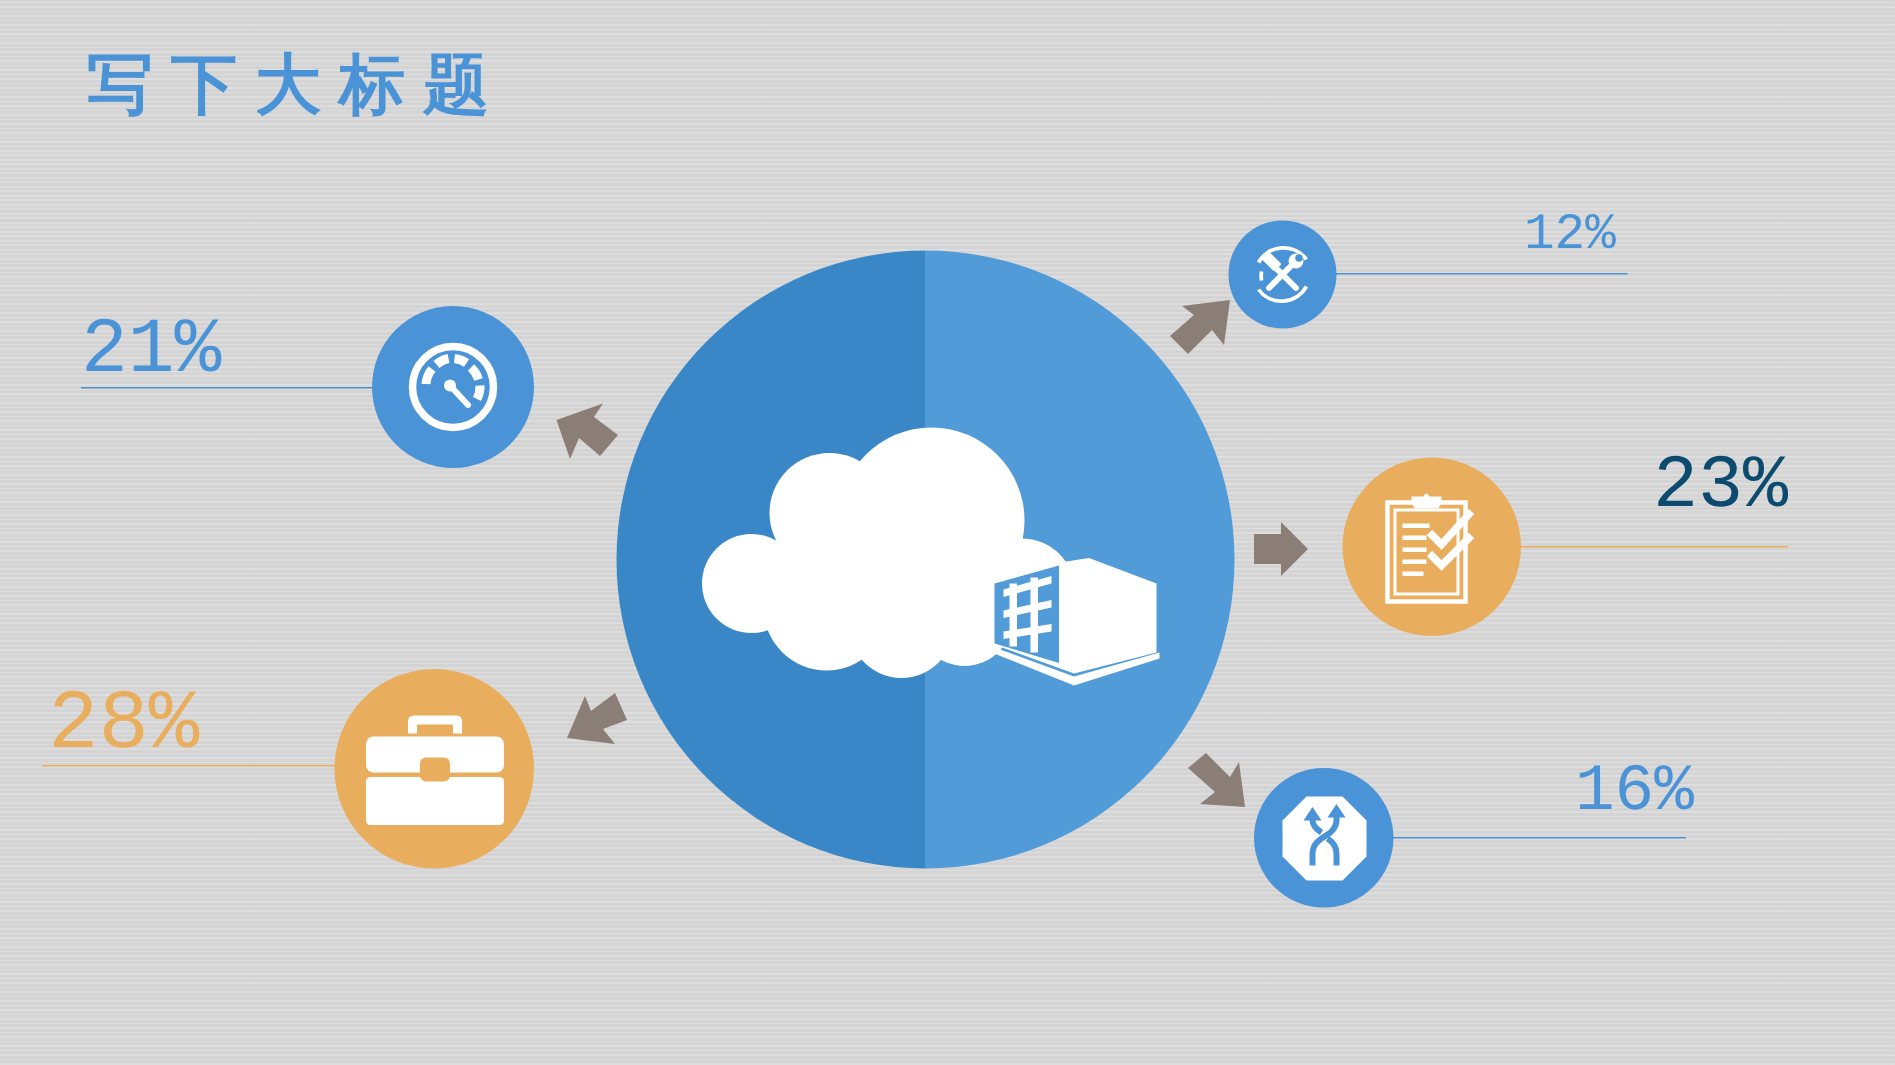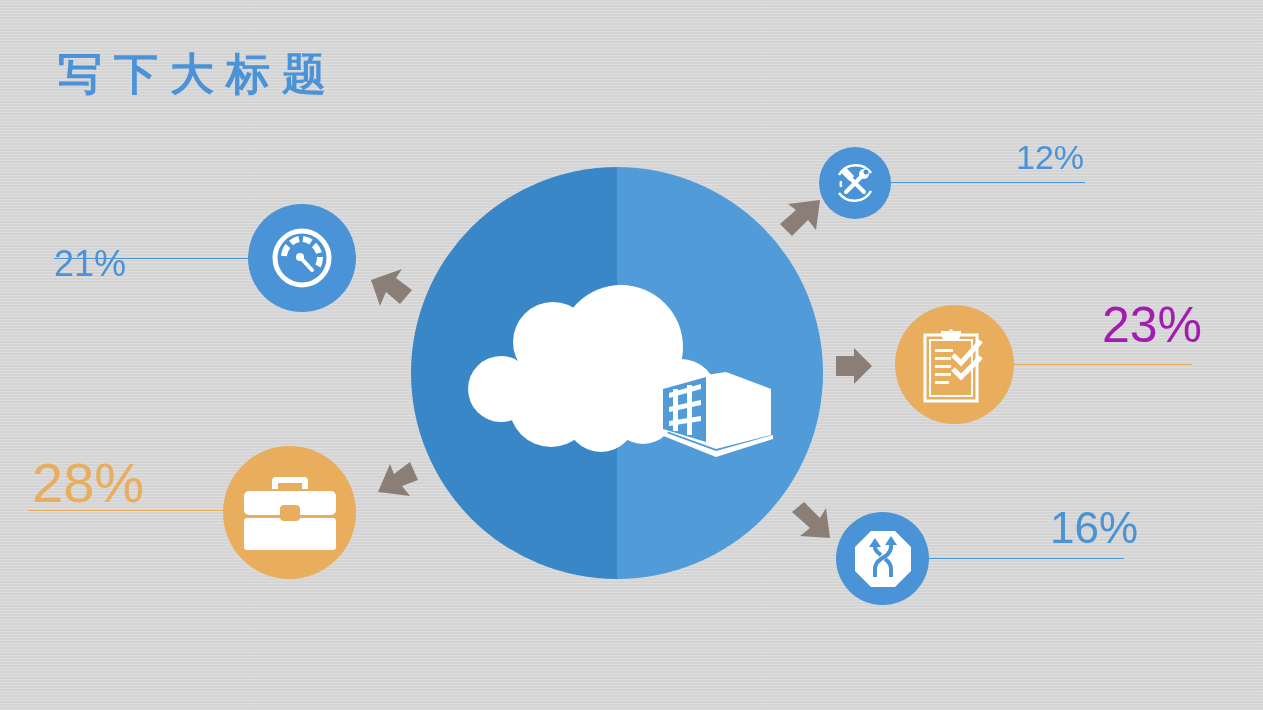--- a/index.html
+++ b/index.html
@@ -4,25 +4,25 @@
 <style>
   html, body { margin: 0; padding: 0; }
   body {
     width: 1263px; height: 710px; overflow: hidden; position: relative;
     background: #d9d9da;
     background-image: repeating-linear-gradient(0deg, rgba(255,255,255,0.12) 0px, rgba(255,255,255,0.12) 1px, rgba(0,0,0,0.025) 1px, rgba(0,0,0,0.025) 3px);
     font-family: "Liberation Sans", sans-serif;
   }
   .abs { position: absolute; }
   .title {
-    left: 58px; top: 44px; font-size: 44px; font-weight: bold; letter-spacing: 12px;
+    left: 58px; top: 27px; font-size: 44px; font-weight: bold; letter-spacing: 12px;
     color: #4a93d6; font-family: "DejaVu Sans", sans-serif; line-height: 60px;
   }
   .pct {
-    font-family: Liberation Sans, sans-serif; font-weight: normal;
+    font-family: Liberation Mono, monospace; font-weight: normal;
     line-height: 1; white-space: nowrap;
   }
   .line { height: 1px; }
   .circle { border-radius: 50%; display: flex; align-items: center; justify-content: center; }
   .big {
     left: 411px; top: 167px; width: 412px; height: 412px; border-radius: 50%;
     background: linear-gradient(90deg, #3a87c8 0%, #3a87c8 50%, #519cd8 50%, #519cd8 100%);
     overflow: hidden;
   }
   svg { display: block; }
@@ -68,21 +68,21 @@
 <svg class="abs" style="left:778px;top:198px" width="44" height="42" viewBox="0 0 44 42">
   <polygon points="42,2 38,32 30,22 14,38 2,26 18,12 10,6" fill="#8b7e76"></polygon>
 </svg>
 <svg class="abs" style="left:834px;top:348px" width="40" height="36" viewBox="0 0 40 36">
   <polygon points="2,8 20,8 20,0 38,18 20,36 20,28 2,28" fill="#8b7e76"></polygon>
 </svg>
 <svg class="abs" style="left:790px;top:500px" width="42" height="42" viewBox="0 0 42 42">
   <polygon points="40,38 10,36 20,28 2,12 14,2 30,18 36,8" fill="#8b7e76"></polygon>
 </svg>
 
-<div class="abs pct" style="left:54px;top:208px;font-size:36px;color:#4a93d6;margin-top:38px;">21%</div>
+<div class="abs pct" style="left:54px;top:208px;font-size:52px;color:#4a93d6;">21%</div>
 <div class="abs line" style="left:54px;top:258px;width:200px;background:#4a93d6;"></div>
 <div class="abs circle" style="left:248px;top:204px;width:108px;height:108px;background:#4a93d6;">
   <svg width="64" height="64" viewBox="0 0 64 64">
     <circle cx="32" cy="32" r="27" fill="none" stroke="#fff" stroke-width="5"></circle>
     <path d="M14,30 A18,18 0 0 1 18,20" stroke="#fff" stroke-width="6" fill="none"></path>
     <path d="M21,17 A18,18 0 0 1 29,13" stroke="#fff" stroke-width="6" fill="none"></path>
     <path d="M33,13 A18,18 0 0 1 41,16" stroke="#fff" stroke-width="6" fill="none"></path>
     <path d="M44,19 A18,18 0 0 1 49,27" stroke="#fff" stroke-width="6" fill="none"></path>
     <path d="M50,31 A18,18 0 0 1 48,40" stroke="#fff" stroke-width="6" fill="none"></path>
     <circle cx="30" cy="31" r="4" fill="#fff"></circle>
@@ -109,21 +109,21 @@
     <path d="M40,32 A19,19 0 0 1 8,34" stroke="#fff" stroke-width="2.5" fill="none"></path>
     <path d="M10,22 A19,19 0 0 0 10,28" stroke="#fff" stroke-width="2.5" fill="none"></path>
     <line x1="15" y1="33" x2="32" y2="16" stroke="#fff" stroke-width="4" stroke-linecap="round"></line>
     <line x1="16" y1="16" x2="33" y2="33" stroke="#fff" stroke-width="4" stroke-linecap="round"></line>
     <rect x="11" y="12" width="12" height="7" rx="1" transform="rotate(45 17 15)" fill="#fff"></rect>
     <circle cx="33" cy="15" r="5" fill="#fff"></circle>
     <circle cx="35" cy="13" r="2.5" fill="#4a93d6"></circle>
   </svg>
 </div>
 
-<div class="abs pct" style="left:1102px;top:300px;font-size:50px;color:#a21caf;">23%</div>
+<div class="abs pct" style="left:1102px;top:300px;font-size:50px;color:#0c4a6e;">23%</div>
 <div class="abs line" style="left:1012px;top:364px;width:180px;background:#e8ae5e;"></div>
 <div class="abs circle" style="left:895px;top:305px;width:119px;height:119px;background:#e8ae5e;">
   <svg width="64" height="76" viewBox="0 0 64 76">
     <rect x="2" y="8" width="52" height="66" fill="none" stroke="#fff" stroke-width="3"></rect>
     <rect x="7" y="13" width="42" height="56" fill="none" stroke="#fff" stroke-width="2"></rect>
     <path d="M18,8 L18,4 L26,4 Q28,0 30,4 L38,4 L38,8 L36,12 L20,12 Z" fill="#fff"></path>
     <rect x="12" y="22" width="18" height="3" fill="#fff"></rect>
     <rect x="12" y="30" width="16" height="3" fill="#fff"></rect>
     <rect x="12" y="38" width="16" height="3" fill="#fff"></rect>
     <rect x="12" y="46" width="16" height="3" fill="#fff"></rect>

